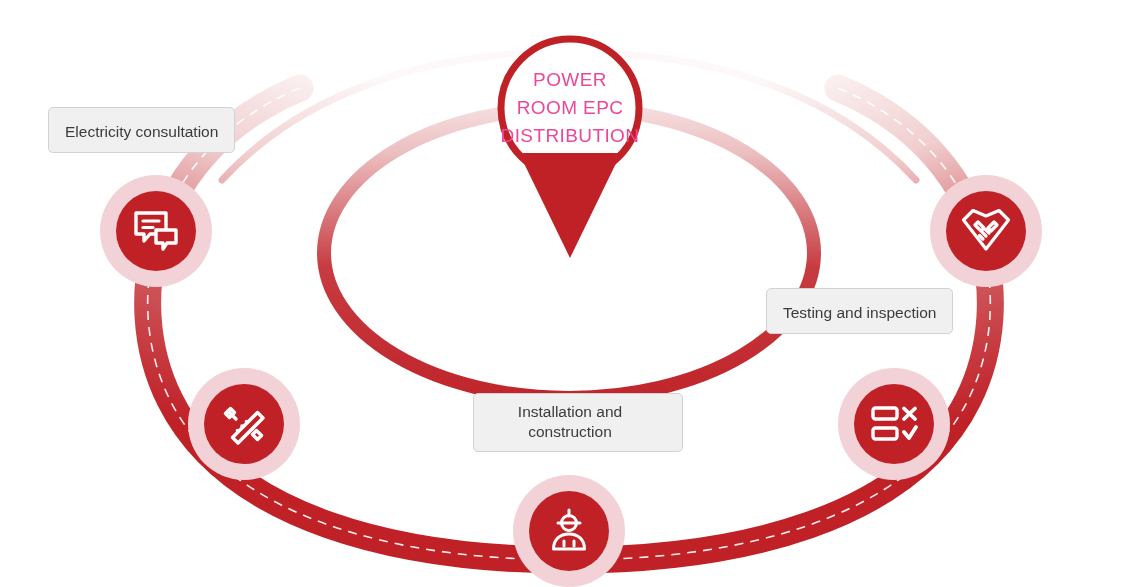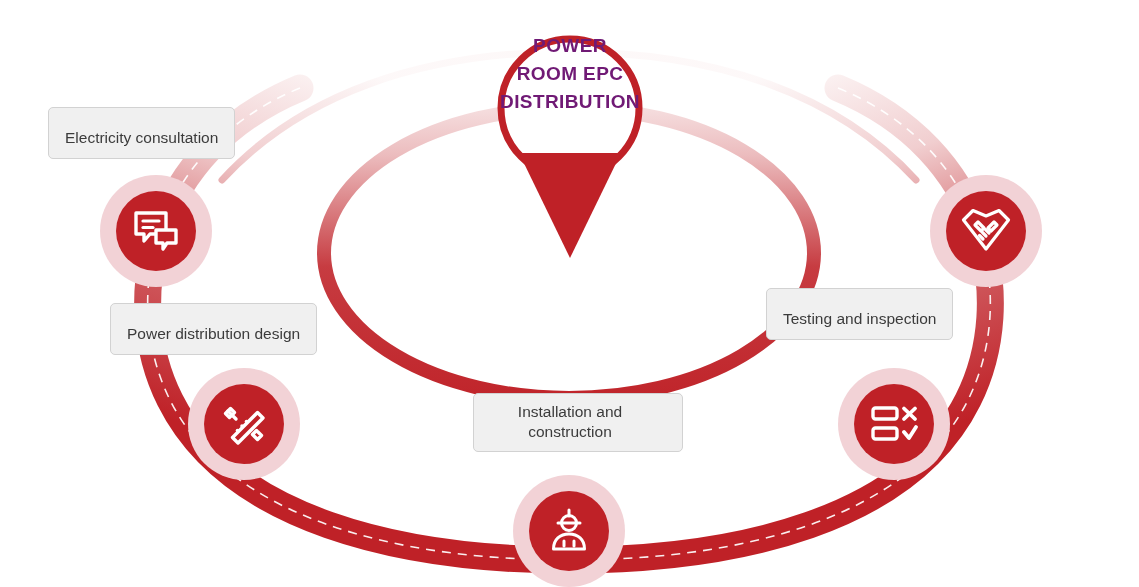--- a/index.html
+++ b/index.html
@@ -34,27 +34,27 @@
   }
   .pin svg { display: block; }
   .pin-text {
     position: absolute;
     left: 0; top: 0;
     width: 152px;
     height: 152px;
     display: flex;
     flex-direction: column;
     align-items: center;
-    justify-content: flex-start;
+    justify-content: center;
     text-align: center;
-    font-weight: bold;
+    font-weight: normal;
     font-size: 19px;
     line-height: 1.47;
     letter-spacing: 0.4px;
-    color: #701a75;
+    color: #ec4899;
   }
 
   
   .node {
     position: absolute;
     width: 112px;
     height: 112px;
     border-radius: 50%;
     background: #f2d2d6;
     display: flex;
@@ -74,21 +74,21 @@
 
   
   .label {
     position: absolute;
     background: #f0f0f0;
     border: 1px solid #d2d2d2;
     border-radius: 5px;
     color: #3b3b3b;
     font-size: 15.5px;
     line-height: 1.3;
-    padding: 20px 16px 10px 16px;
+    padding: 14px 16px 10px 16px;
     white-space: nowrap;
     box-sizing: border-box;
   }
   .label.two-line {
     white-space: normal;
     text-align: center;
     padding: 8px 34px 9px 18px;
   }
   
   .label::after {
@@ -231,20 +231,19 @@
           <path d="M21.5 24.5 L25 28"></path>
           <path d="M24.5 21.5 L28 25"></path>
           <path d="M18.5 27.5 L22 31"></path>
         </g>
       </svg>
     </div>
   </div>
 
   <div class="label" style="left:48px; top:107px;">Electricity consultation</div>
 
-  <div class="label" style="left:110px; top:303px;">Power distribution design</div>
 
   <div class="label two-line" style="left:473px; top:393px; width:210px;">Installation and construction</div>
 
   <div class="label" style="left:766px; top:288px;">Testing and inspection</div>
 
 
 </div>
 
 </body></html>

